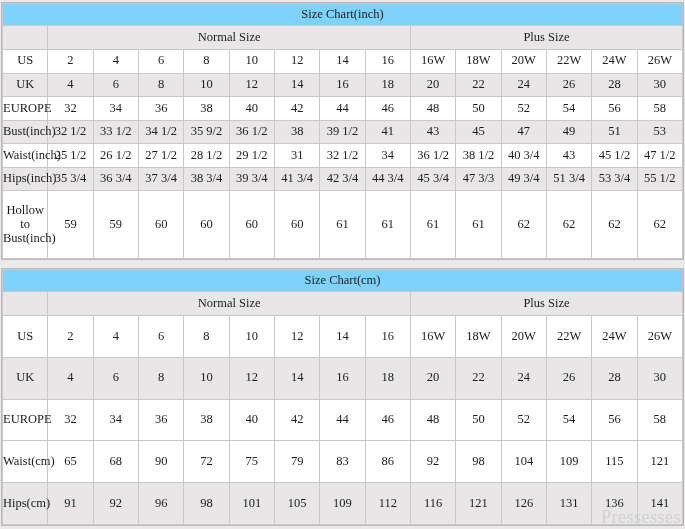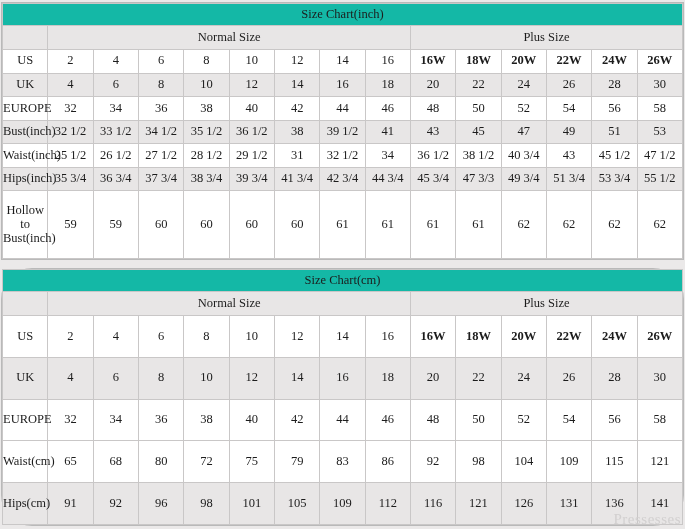--- a/index.html
+++ b/index.html
@@ -33,42 +33,41 @@
     position: absolute;
     top: 2px;
     left: 1px;
   }
   #chart-cm {
     width: 683px;
     height: 258px;
     position: absolute;
     top: 268px;
     left: 1px;
-    border-radius: 31px;
   }
   table.sizechart {
     width: 100%;
     height: 100%;
     border-collapse: collapse;
     table-layout: fixed;
   }
   table.sizechart td {
     border: 1px solid #c9c7c7;
     text-align: center;
     vertical-align: middle;
     font-size: 12.5px;
     color: #1c1c1c;
     padding: 0;
     line-height: 1.1;
   }
   td.title-cell {
     font-size: 14.5px;
     border: none;
     border-bottom: 1px solid #c9c7c7;
-    background: #14b8a6;
+    background: #7dd3fc;
     height: 21px;
   }
   td.group-head {
     font-size: 14px;
     background: #e8e6e6;
     height: 23px;
   }
   td.blank-head {
     background: #e8e6e6;
     border-left: none;
@@ -82,27 +81,27 @@
   tr.shaded td {
     background: #e8e6e6;
   }
   tr.shaded td.rowlabel {
     background: #e8e6e6;
   }
   tr.plain td {
     background: #ffffff;
   }
   td.bold-col {
-    font-weight: bold;
+    font-weight: normal;
   }
   .watermark {
     position: absolute;
     right: 4px;
     bottom: 1px;
-    font-size: 15px;
+    font-size: 18px;
     color: #d2d0d0;
     font-family: "Liberation Serif", serif;
     letter-spacing: 0.5px;
   }
 </style>
 </head>
 <body>
 
 <div class="page">
 
@@ -166,21 +165,21 @@
           <td>52</td>
           <td>54</td>
           <td>56</td>
           <td>58</td>
         </tr>
         <tr class="shaded">
           <td class="rowlabel">Bust(inch)</td>
           <td>32 1/2</td>
           <td>33 1/2</td>
           <td>34 1/2</td>
-          <td>35 1/2</td>
+          <td>35 9/2</td>
           <td>36 1/2</td>
           <td>38</td>
           <td>39 1/2</td>
           <td>41</td>
           <td>43</td>
           <td>45</td>
           <td>47</td>
           <td>49</td>
           <td>51</td>
           <td>53</td>
@@ -299,21 +298,21 @@
           <td>50</td>
           <td>52</td>
           <td>54</td>
           <td>56</td>
           <td>58</td>
         </tr>
         <tr class="plain">
           <td class="rowlabel">Waist(cm)</td>
           <td>65</td>
           <td>68</td>
-          <td>80</td>
+          <td>90</td>
           <td>72</td>
           <td>75</td>
           <td>79</td>
           <td>83</td>
           <td>86</td>
           <td>92</td>
           <td>98</td>
           <td>104</td>
           <td>109</td>
           <td>115</td>

